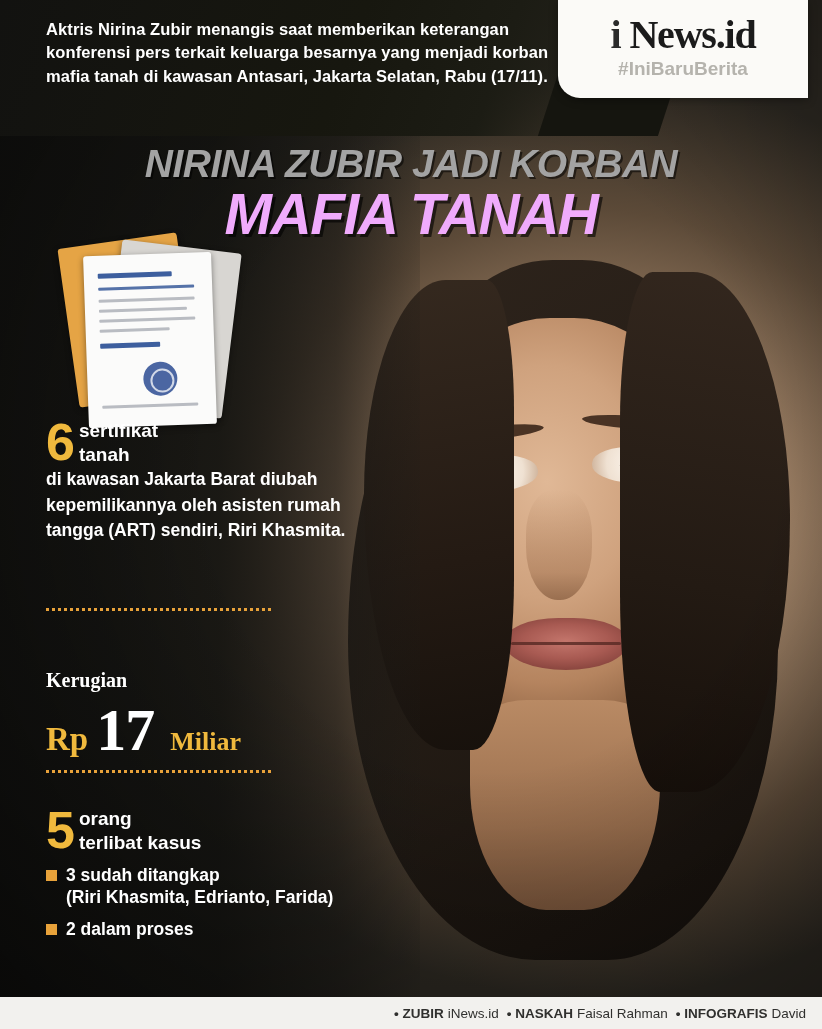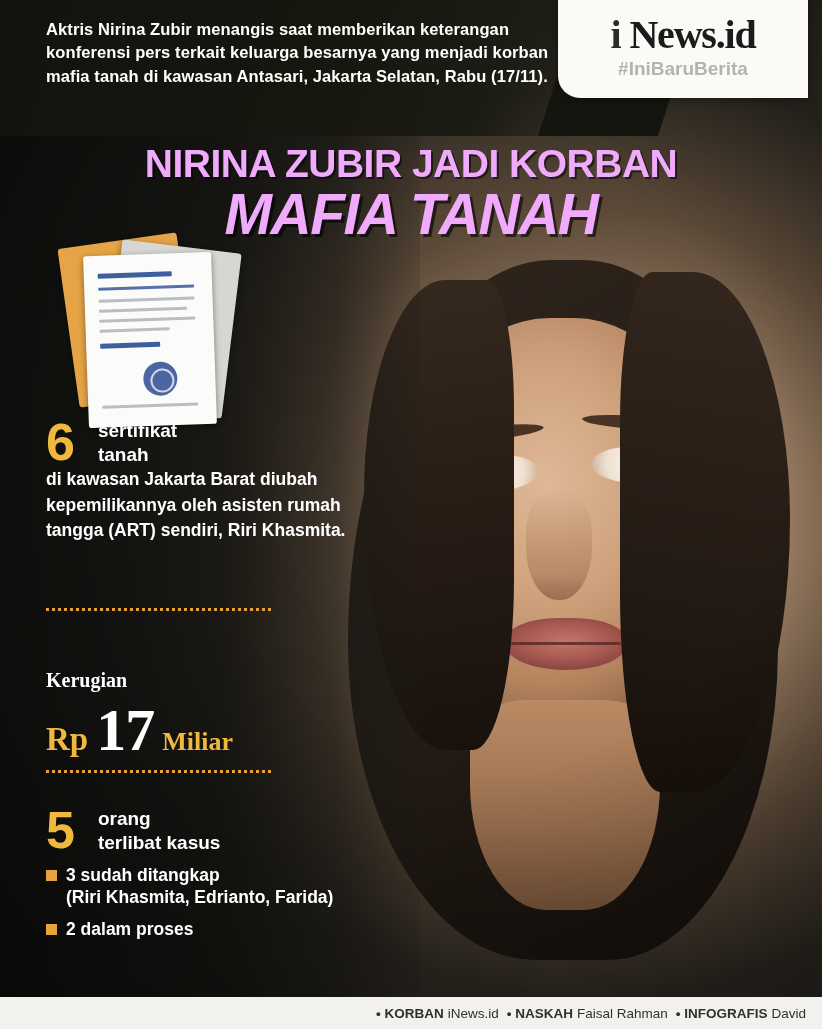--- a/index.html
+++ b/index.html
@@ -157,22 +157,23 @@
     color: #b5b3ad;
   }
 
   
   .headline-1 {
     position: absolute;
     left: 0; right: 0; top: 142px;
     text-align: center;
     font-size: 39px;
     font-weight: 800;
+    font-style: italic;
     letter-spacing: -0.5px;
-    color: #f0abfc;
+    color: #a3a3a3;
     text-shadow: 2px 2px 0 rgba(0,0,0,0.55);
   }
   .headline-2 {
     position: absolute;
     left: 0; right: 0; top: 181px;
     text-align: center;
     font-size: 57px;
     font-weight: 800;
     font-style: italic;
     letter-spacing: -1.5px;
@@ -205,21 +206,21 @@
     font-size: 52px;
     font-weight: 800;
     color: #f0b93d;
     line-height: 0.95;
     display: inline-block;
     vertical-align: middle;
   }
   .num-label {
     display: inline-block;
     vertical-align: middle;
-    margin-left: 23px;
+    margin-left: 4px;
     font-size: 19px;
     font-weight: 700;
     line-height: 1.25;
     color: #ffffff;
   }
   .stat-body {
     font-size: 17.5px;
     font-weight: 700;
     line-height: 1.45;
     color: #ffffff;
@@ -241,21 +242,21 @@
     font-size: 33px; font-weight: 800; color: #f0b93d;
     display: inline-block; vertical-align: baseline;
   }
   .rp-num {
     font-size: 60px; font-weight: 800; color: #ffffff;
     display: inline-block; vertical-align: baseline; margin-left: 8px;
     letter-spacing: -1px;
   }
   .rp-unit {
     font-size: 26px; font-weight: 700; color: #f0b93d;
-    display: inline-block; vertical-align: baseline; margin-left: 8px;
+    display: inline-block; vertical-align: baseline; margin-left: 16px;
   }
   .bullet-row {
     display: flex;
     align-items: flex-start;
     margin-top: 10px;
     font-size: 17.5px;
     font-weight: 700;
     color: #ffffff;
   }
   .bullet-sq {
@@ -381,21 +382,21 @@
     </div>
     <div class="bullet-sub">(Riri Khasmita, Edrianto, Farida)</div>
 
     <div class="bullet-row">
       <div class="bullet-sq"></div>
       <div>2 dalam proses</div>
     </div>
   </div>
 
   <div class="footer">
-    <b>• KORBAN</b>
+    <b>• ZUBIR</b>
     <span>iNews.id</span>
     <b style="margin-left:8px;">• NASKAH</b>
     <span>Faisal Rahman</span>
     <b style="margin-left:8px;">• INFOGRAFIS</b>
     <span>David</span>
   </div>
 
 </div>
 
 </body></html>

